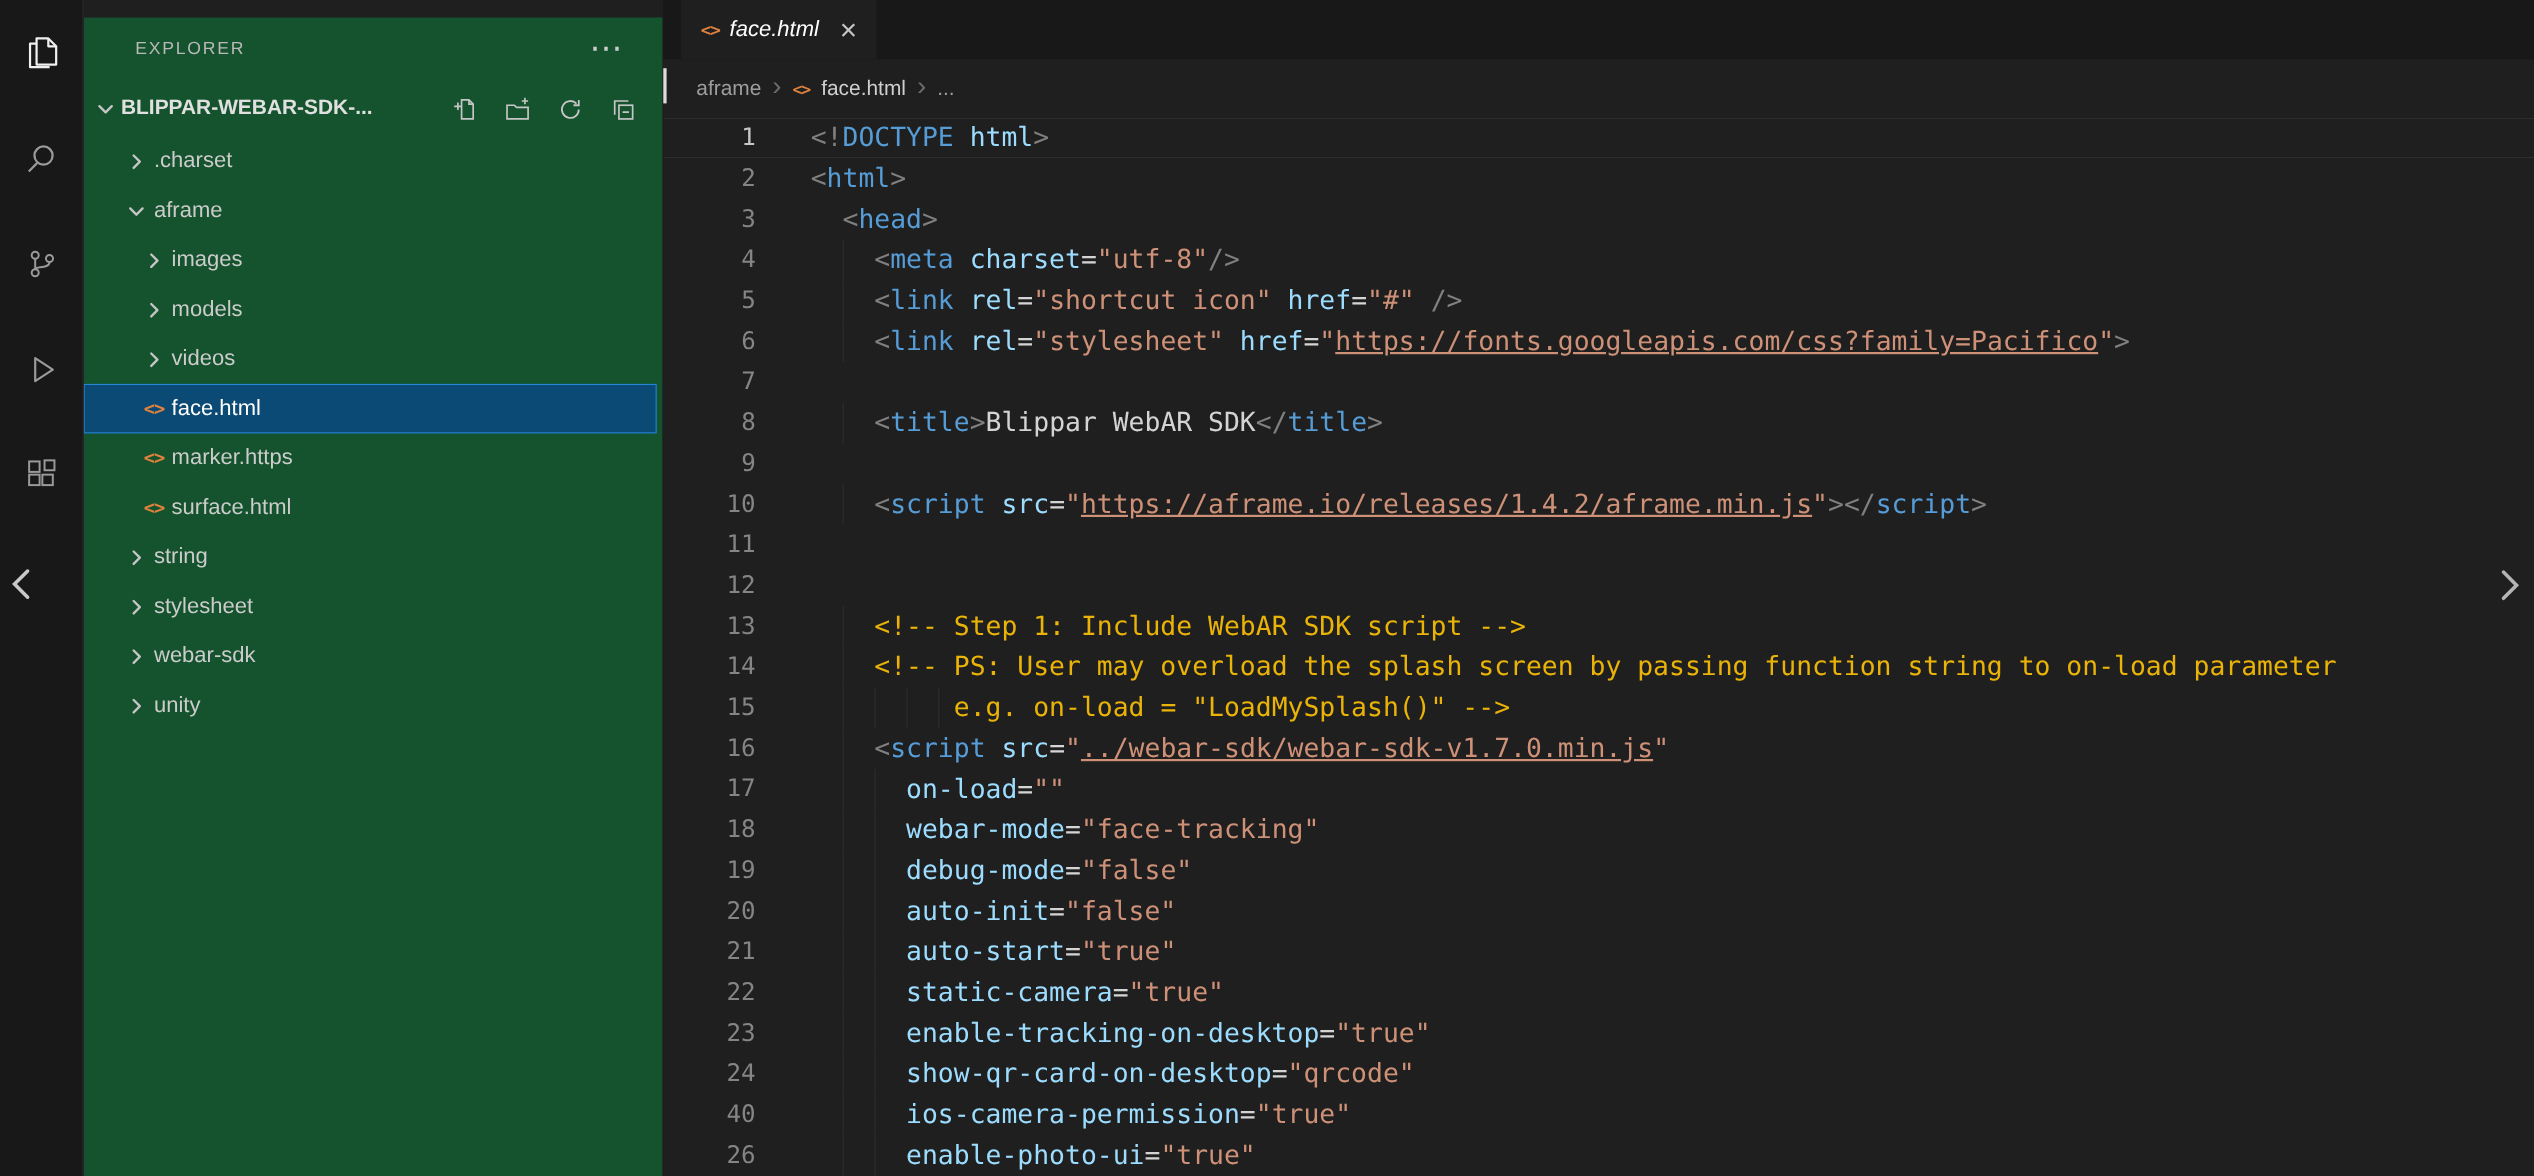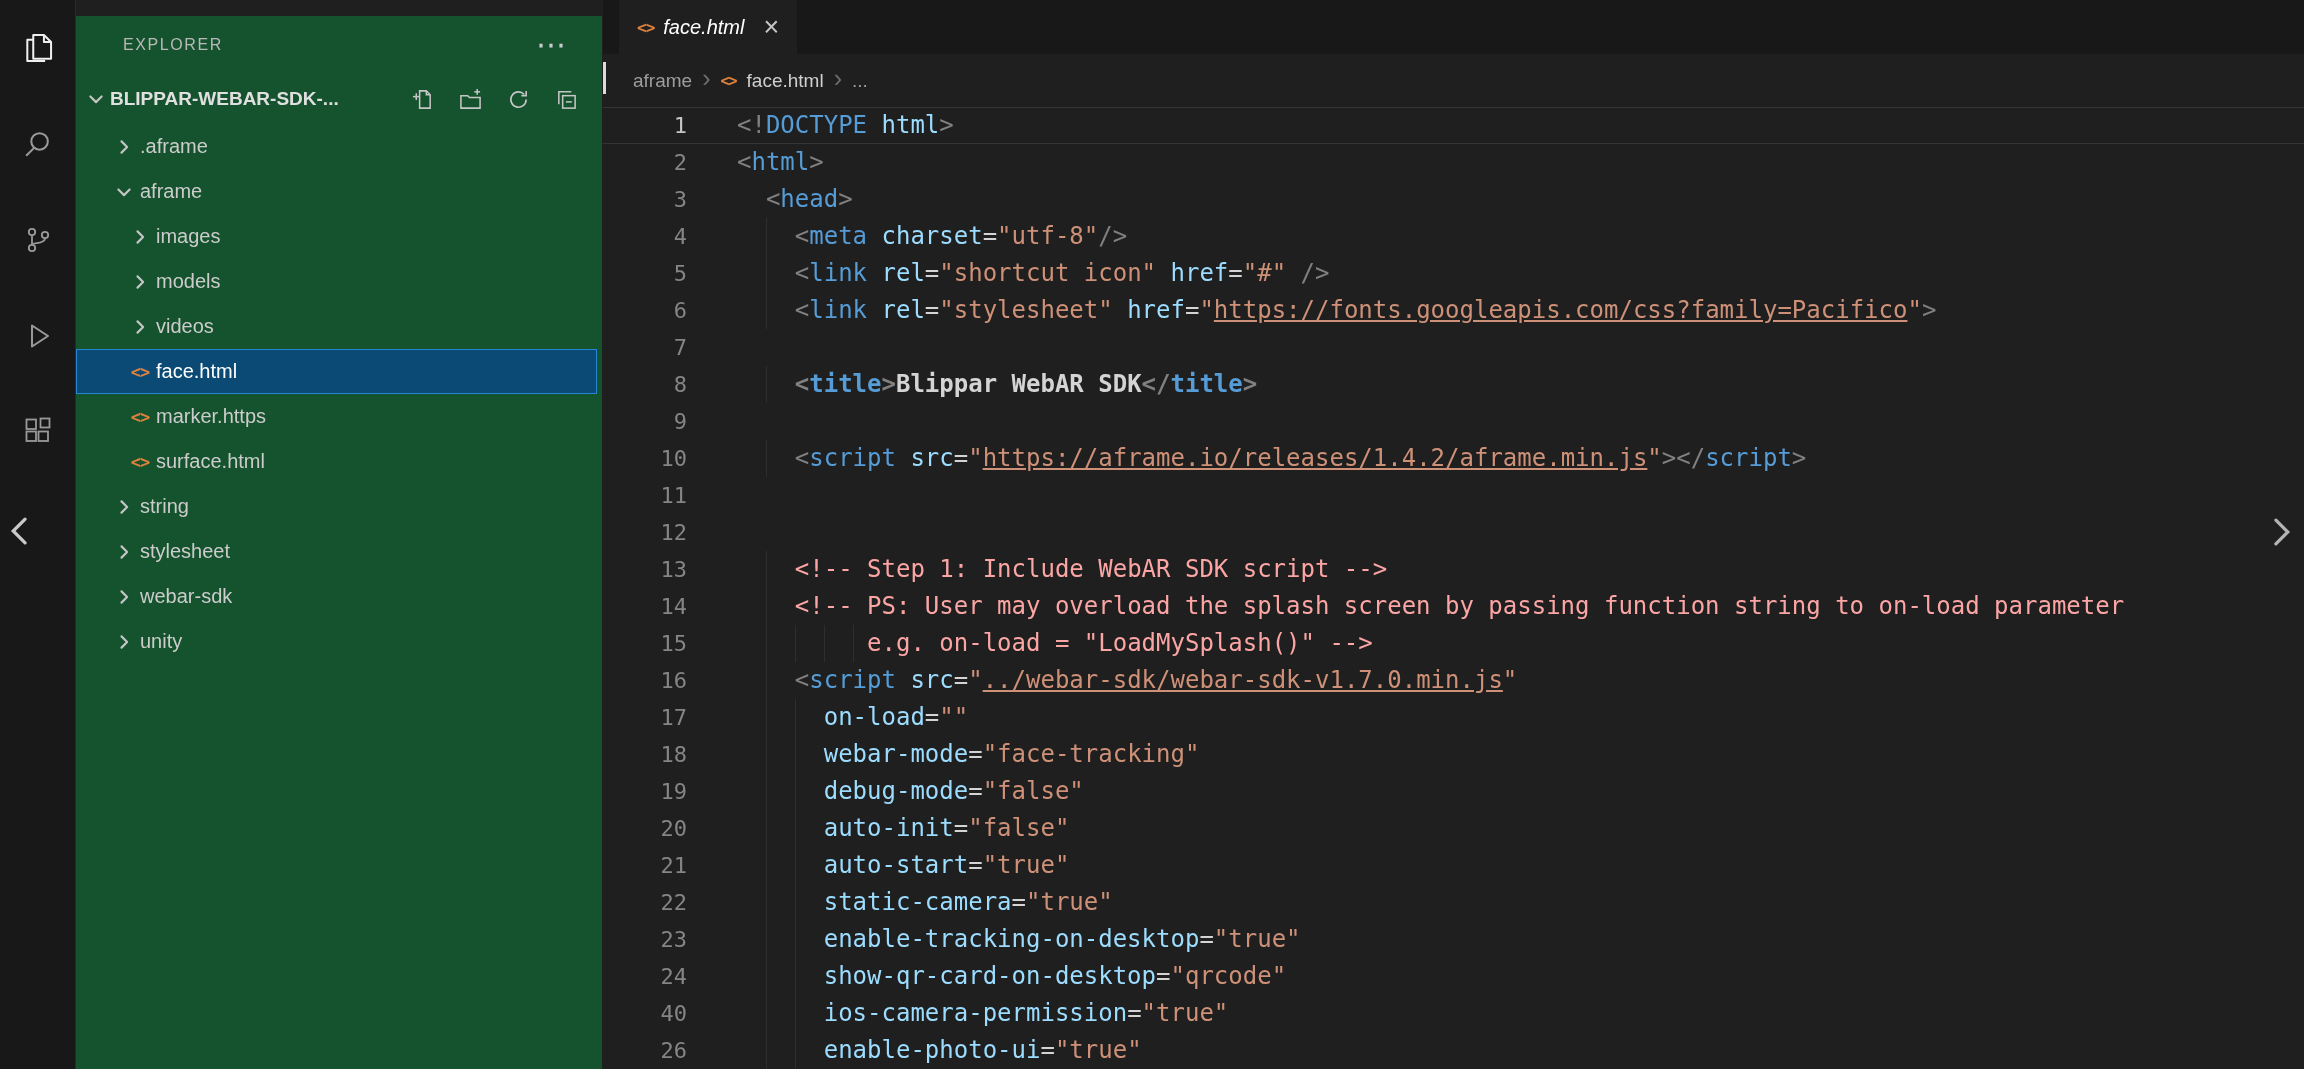--- a/index.html
+++ b/index.html
@@ -56,21 +56,21 @@
   .cl.active{box-shadow:inset 0 1px 0 #343434, inset 0 -1px 0 #343434}
   .cl.active .ln{color:#c6c6c6}
   .ln{width:134px;padding-right:50px;text-align:right;color:#858585;flex:0 0 auto;font-size:22px;cursor:pointer}
   .lc{position:relative;flex:1}
   .iguide{position:absolute;top:0;bottom:0;width:1px;background:#2e2e2e}
   .tk-p{color:#808080}
   .tk-k{color:#569cd6}
   .tk-a{color:#9cdcfe}
   .tk-s{color:#ce9178}
   .tk-l{color:#ce9178;text-decoration:underline}
-  .tk-c{color:#fca5a5}
+  .tk-c{color:#eab308}
   .tk-t{color:#d4d4d4}
   .tk-e{color:#d4d4d4}
 </style>
 </head>
 <body>
 
 <div class="activitybar">
     <div class="ab-item active">
       <span class="ab-ic">
         <svg width="38" height="38" viewBox="0 0 32 32" fill="none" stroke="currentColor" stroke-width="1.7" stroke-linejoin="round">
@@ -172,21 +172,21 @@
         </span>
       </span>
   </div>
   <div class="tree">
       <div class="row lvl1">
         <span class="twisty">
           <svg width="20" height="20" viewBox="0 0 16 16" fill="none" stroke="currentColor" stroke-width="1.7" stroke-linecap="round" stroke-linejoin="round">
             <path d="M6 3.5L10.5 8 6 12.5"></path>
           </svg>
         </span>
-        <span class="tlabel">.aframe</span>
+        <span class="tlabel">.charset</span>
       </div>
       <div class="row lvl1">
         <span class="twisty open">
           <svg width="20" height="20" viewBox="0 0 16 16" fill="none" stroke="currentColor" stroke-width="1.7" stroke-linecap="round" stroke-linejoin="round">
             <path d="M6 3.5L10.5 8 6 12.5"></path>
           </svg>
         </span>
         <span class="tlabel">aframe</span>
       </div>
       <div class="row lvl2">
@@ -278,21 +278,21 @@
   </div>
   <div class="sash"></div>
   <div class="code">
       <div class="cl active"><span class="ln">1</span><span class="lc" style="padding-left: 0px;"><span class="tk-p">&lt;!</span><span class="tk-k">DOCTYPE</span><span class="tk-t"> </span><span class="tk-a">html</span><span class="tk-p">&gt;</span></span></div>
       <div class="cl"><span class="ln">2</span><span class="lc" style="padding-left: 0px;"><span class="tk-p">&lt;</span><span class="tk-k">html</span><span class="tk-p">&gt;</span></span></div>
       <div class="cl"><span class="ln">3</span><span class="lc" style="padding-left: 28.9px;"><span class="tk-p">&lt;</span><span class="tk-k">head</span><span class="tk-p">&gt;</span></span></div>
       <div class="cl"><span class="ln">4</span><span class="lc" style="padding-left: 57.8px;"><i class="iguide" style="left: 28.9px;"></i><span class="tk-p">&lt;</span><span class="tk-k">meta</span><span class="tk-t"> </span><span class="tk-a">charset</span><span class="tk-e">=</span><span class="tk-s">"utf-8"</span><span class="tk-p">/&gt;</span></span></div>
       <div class="cl"><span class="ln">5</span><span class="lc" style="padding-left: 57.8px;"><i class="iguide" style="left: 28.9px;"></i><span class="tk-p">&lt;</span><span class="tk-k">link</span><span class="tk-t"> </span><span class="tk-a">rel</span><span class="tk-e">=</span><span class="tk-s">"shortcut icon"</span><span class="tk-t"> </span><span class="tk-a">href</span><span class="tk-e">=</span><span class="tk-s">"#"</span><span class="tk-t"> </span><span class="tk-p">/&gt;</span></span></div>
       <div class="cl"><span class="ln">6</span><span class="lc" style="padding-left: 57.8px;"><i class="iguide" style="left: 28.9px;"></i><span class="tk-p">&lt;</span><span class="tk-k">link</span><span class="tk-t"> </span><span class="tk-a">rel</span><span class="tk-e">=</span><span class="tk-s">"stylesheet"</span><span class="tk-t"> </span><span class="tk-a">href</span><span class="tk-e">=</span><span class="tk-s">"</span><span class="tk-l">https://fonts.googleapis.com/css?family=Pacifico</span><span class="tk-s">"</span><span class="tk-p">&gt;</span></span></div>
       <div class="cl"><span class="ln">7</span><span class="lc" style="padding-left: 0px;"></span></div>
-      <div class="cl"><span class="ln">8</span><span class="lc" style="padding-left: 57.8px; font-weight: bold;"><i class="iguide" style="left: 28.9px;"></i><span class="tk-p">&lt;</span><span class="tk-k">title</span><span class="tk-p">&gt;</span><span class="tk-t">Blippar WebAR SDK</span><span class="tk-p">&lt;/</span><span class="tk-k">title</span><span class="tk-p">&gt;</span></span></div>
+      <div class="cl"><span class="ln">8</span><span class="lc" style="padding-left: 57.8px;"><i class="iguide" style="left: 28.9px;"></i><span class="tk-p">&lt;</span><span class="tk-k">title</span><span class="tk-p">&gt;</span><span class="tk-t">Blippar WebAR SDK</span><span class="tk-p">&lt;/</span><span class="tk-k">title</span><span class="tk-p">&gt;</span></span></div>
       <div class="cl"><span class="ln">9</span><span class="lc" style="padding-left: 0px;"></span></div>
       <div class="cl"><span class="ln">10</span><span class="lc" style="padding-left: 57.8px;"><i class="iguide" style="left: 28.9px;"></i><span class="tk-p">&lt;</span><span class="tk-k">script</span><span class="tk-t"> </span><span class="tk-a">src</span><span class="tk-e">=</span><span class="tk-s">"</span><span class="tk-l">https://aframe.io/releases/1.4.2/aframe.min.js</span><span class="tk-s">"</span><span class="tk-p">&gt;</span><span class="tk-p">&lt;/</span><span class="tk-k">script</span><span class="tk-p">&gt;</span></span></div>
       <div class="cl"><span class="ln">11</span><span class="lc" style="padding-left: 0px;"></span></div>
       <div class="cl"><span class="ln">12</span><span class="lc" style="padding-left: 0px;"></span></div>
       <div class="cl"><span class="ln">13</span><span class="lc" style="padding-left: 57.8px;"><i class="iguide" style="left: 28.9px;"></i><span class="tk-c">&lt;!-- Step 1: Include WebAR SDK script --&gt;</span></span></div>
       <div class="cl"><span class="ln">14</span><span class="lc" style="padding-left: 57.8px;"><i class="iguide" style="left: 28.9px;"></i><span class="tk-c">&lt;!-- PS: User may overload the splash screen by passing function string to on-load parameter</span></span></div>
       <div class="cl"><span class="ln">15</span><span class="lc" style="padding-left: 130.05px;"><i class="iguide" style="left: 28.9px;"></i><i class="iguide" style="left: 57.8px;"></i><i class="iguide" style="left: 86.7px;"></i><i class="iguide" style="left: 115.6px;"></i><span class="tk-c">e.g. on-load = "LoadMySplash()" --&gt;</span></span></div>
       <div class="cl"><span class="ln">16</span><span class="lc" style="padding-left: 57.8px;"><i class="iguide" style="left: 28.9px;"></i><span class="tk-p">&lt;</span><span class="tk-k">script</span><span class="tk-t"> </span><span class="tk-a">src</span><span class="tk-e">=</span><span class="tk-s">"</span><span class="tk-l">../webar-sdk/webar-sdk-v1.7.0.min.js</span><span class="tk-s">"</span></span></div>
       <div class="cl"><span class="ln">17</span><span class="lc" style="padding-left: 86.7px;"><i class="iguide" style="left: 28.9px;"></i><i class="iguide" style="left: 57.8px;"></i><span class="tk-a">on-load</span><span class="tk-e">=</span><span class="tk-s">""</span></span></div>
       <div class="cl"><span class="ln">18</span><span class="lc" style="padding-left: 86.7px;"><i class="iguide" style="left: 28.9px;"></i><i class="iguide" style="left: 57.8px;"></i><span class="tk-a">webar-mode</span><span class="tk-e">=</span><span class="tk-s">"face-tracking"</span></span></div>

